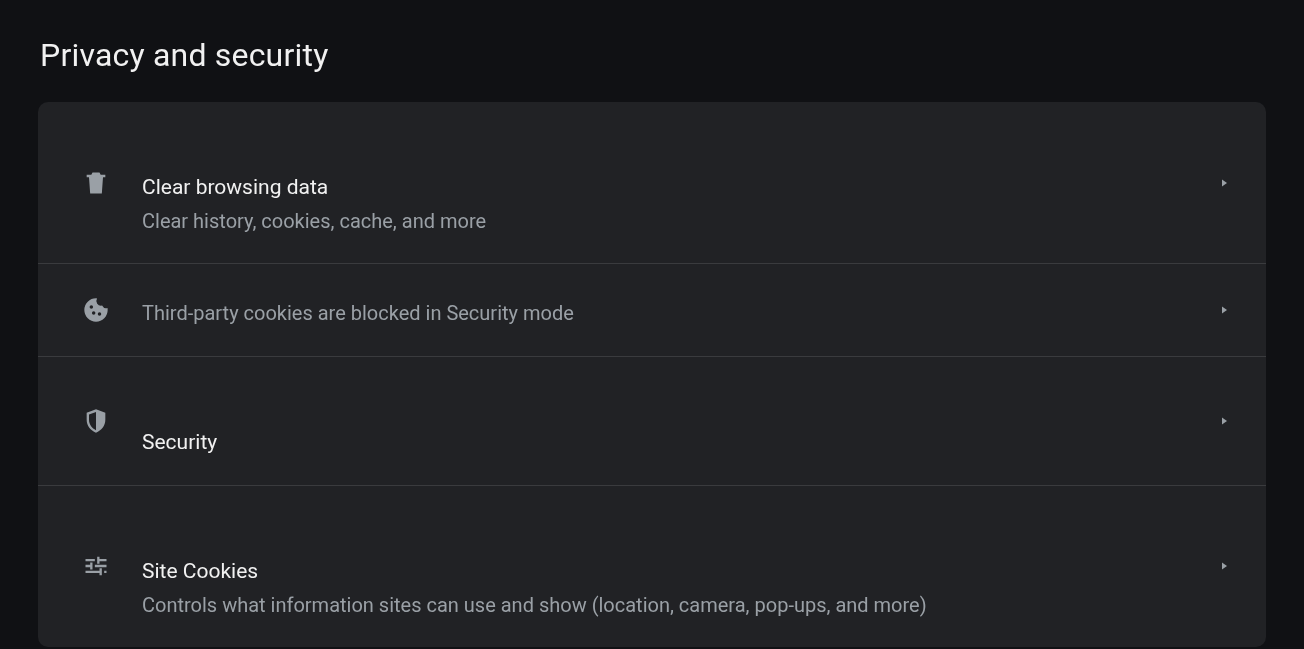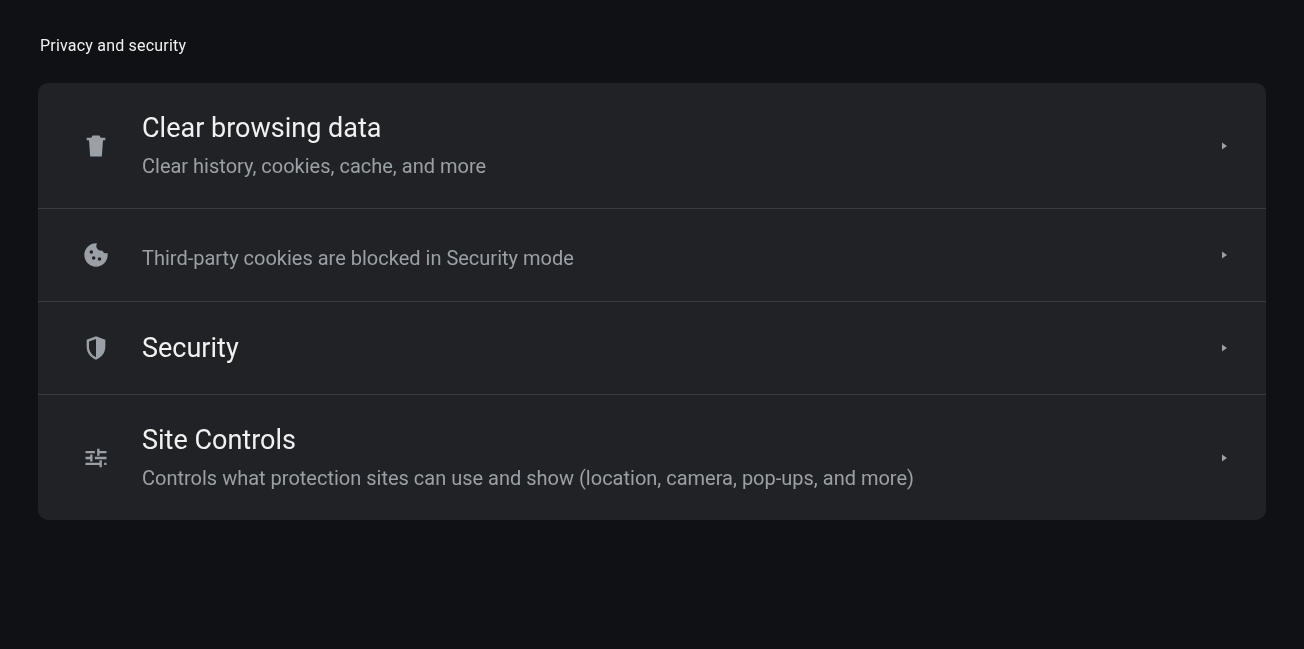--- a/index.html
+++ b/index.html
@@ -8,21 +8,21 @@
     height: 649px;
     background: #101114;
     font-family: "Segoe UI", Roboto, "Helvetica Neue", Arial, sans-serif;
     overflow: hidden;
   }
   .page {
     padding: 36px 38px 0 38px;
   }
   .section-title {
     color: #f1f1f1;
-    font-size: 16px;
+    font-size: 32px;
     font-weight: 400;
     letter-spacing: 0.2px;
     margin-bottom: 28px;
     padding-left: 2px;
   }
   .card {
     background: #212225;
     border-radius: 10px;
     overflow: hidden;
   }
@@ -40,23 +40,24 @@
     flex: 0 0 36px;
     display: flex;
     align-items: center;
     justify-content: center;
     margin-right: 28px;
   }
   .icon-slot svg { width: 28px; height: 28px; fill: #9aa0a6; }
   .text-block { flex: 1 1 auto; min-width: 0; }
   .row-title {
     color: #f1f1f1;
-    font-size: 27px;
+    font-size: 21px;
     font-weight: 400;
     line-height: 1.3;
+    margin-top: 44px;
   }
   .row-sub {
     color: #9aa0a6;
     font-size: 20px;
     font-weight: 400;
     line-height: 1.4;
     margin-top: 6px;
   }
   .chevron {
     flex: 0 0 auto;
@@ -124,22 +125,22 @@
       </span>
     </div>
 
     <div class="row">
       <span class="icon-slot">
         <svg viewBox="0 0 24 24">
             <path d="M3 6h8v2H3V6zm12 0h6v2h-6V6zm-2-2h2v6h-2V4zM3 11h4v2H3v-2zm8 0h10v2H11v-2zM7 9h2v6H7V9zM3 16h12v2H3v-2zm16 0h2v2h-2v-2zm-4-2h2v6h-2v-6z"></path>
           </svg>
       </span>
       <div class="text-block">
-        <div class="row-title">Site Controls</div>
-        <div class="row-sub">Controls what protection sites can use and show (location, camera, pop-ups, and more)</div>
+        <div class="row-title">Site Cookies</div>
+        <div class="row-sub">Controls what information sites can use and show (location, camera, pop-ups, and more)</div>
       </div>
       <span class="chevron">
         <svg viewBox="0 0 24 24">
             <path d="M8 5l10 7-10 7z"></path>
           </svg>
       </span>
     </div>
 
   </div>
 </div>

